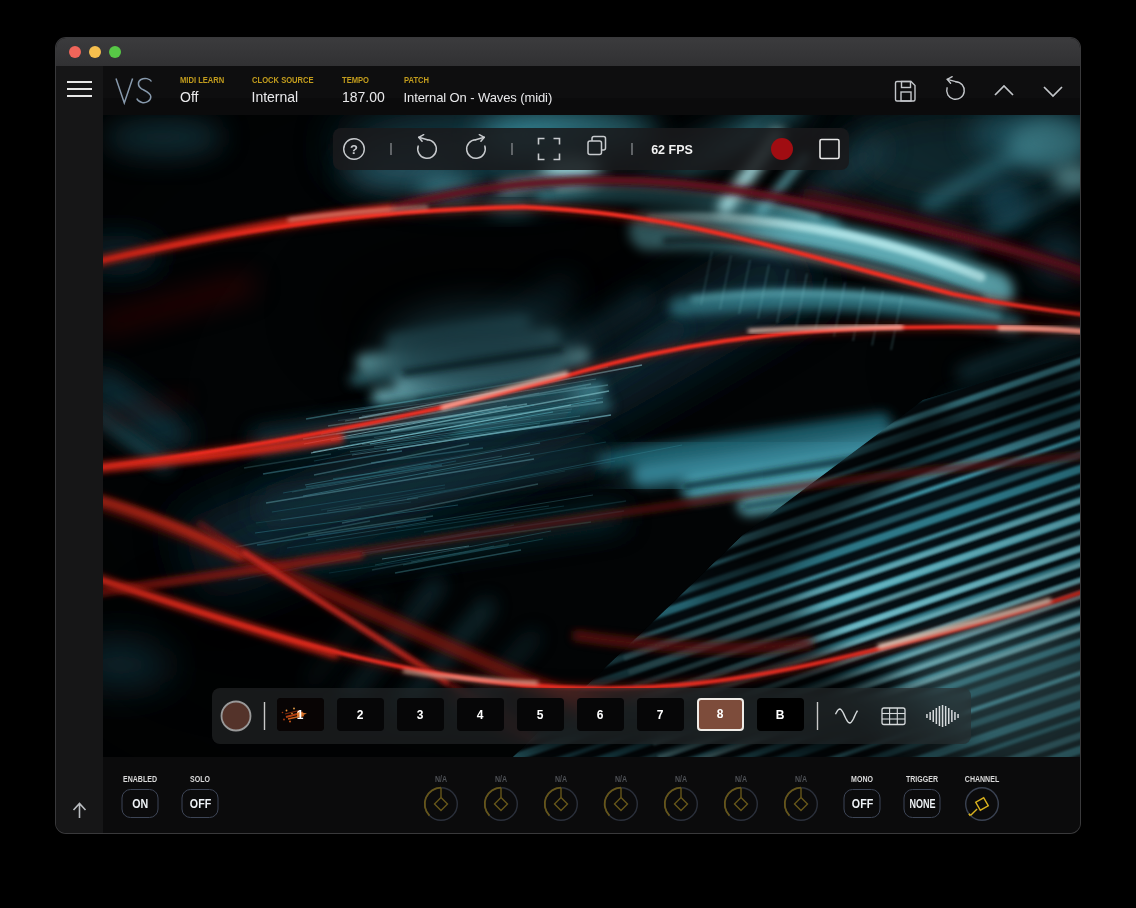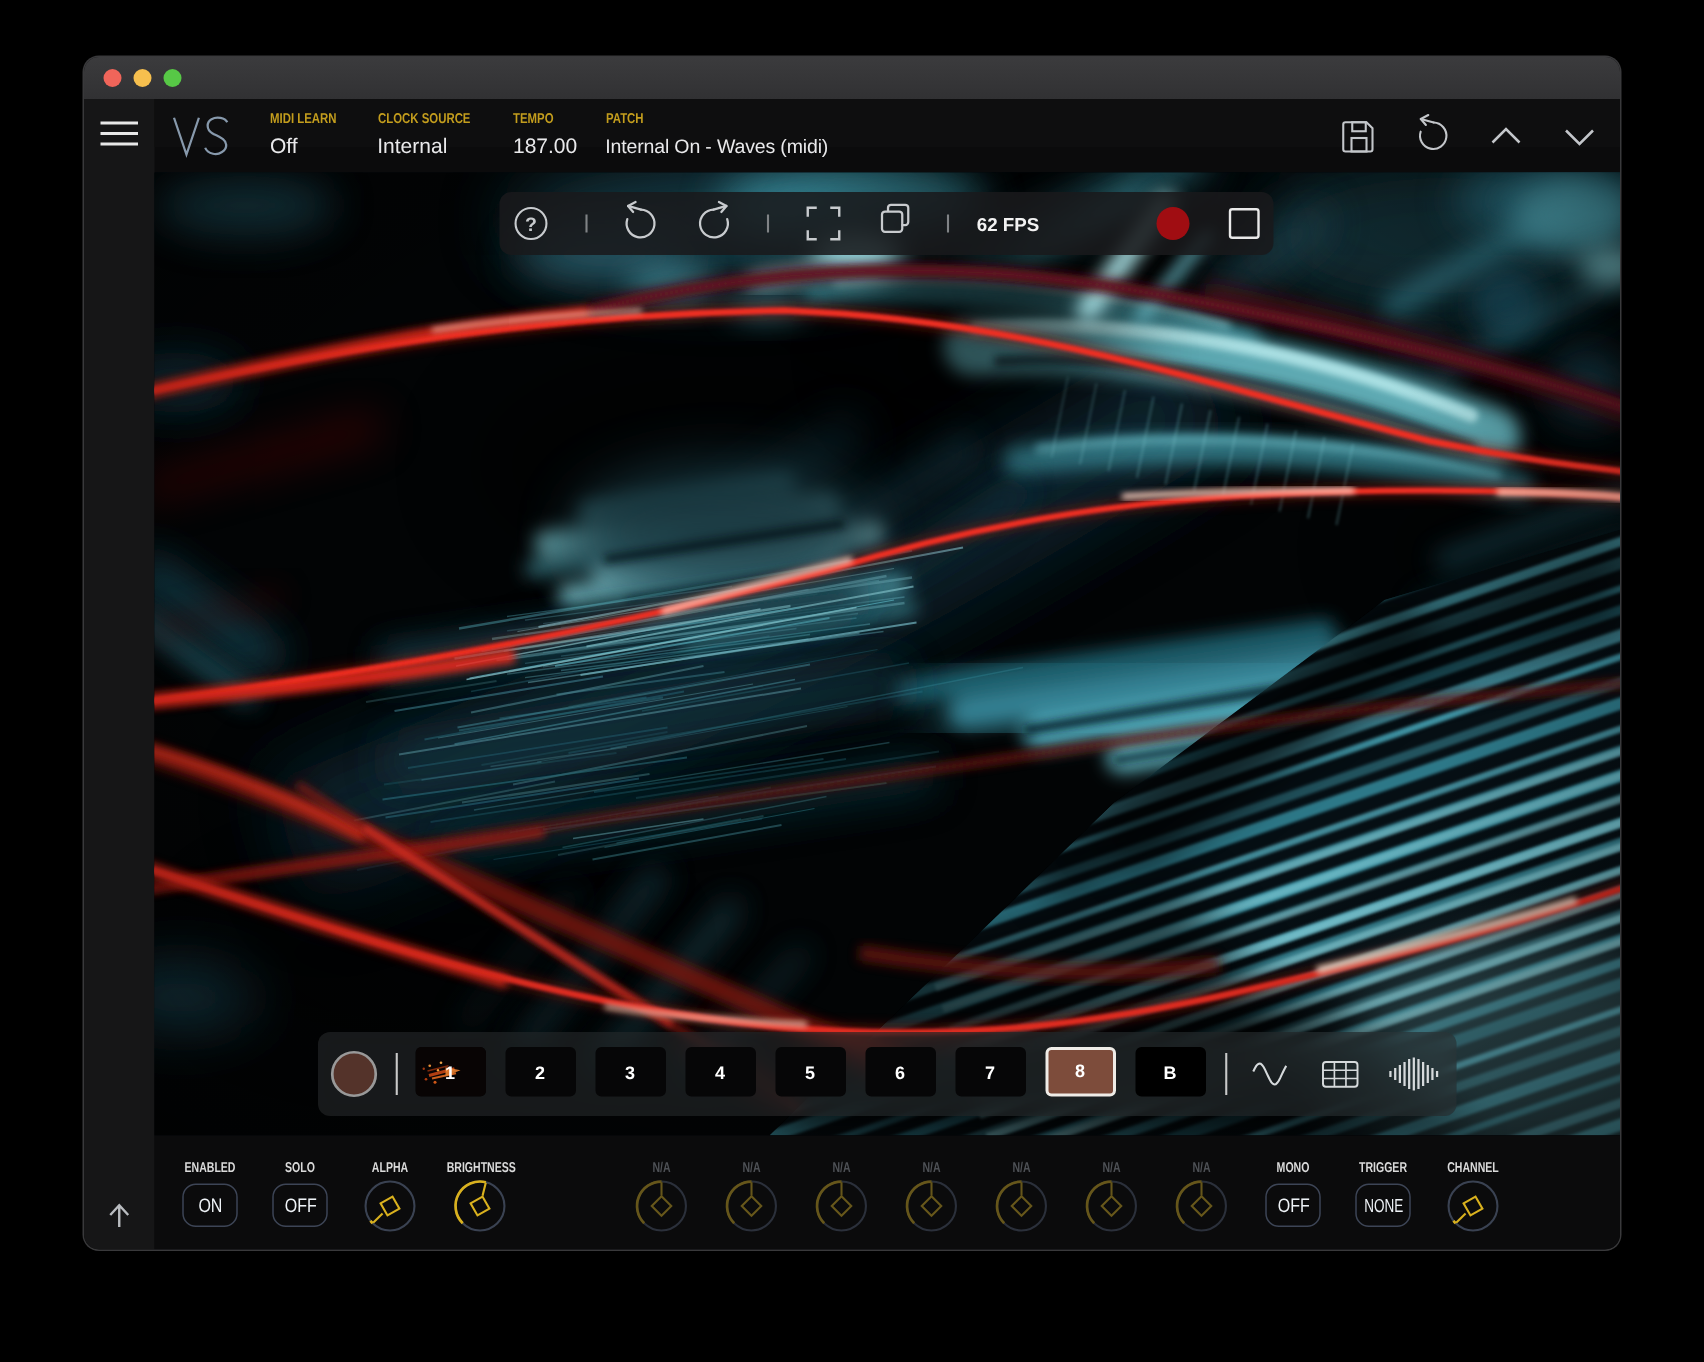--- a/index.html
+++ b/index.html
@@ -24,21 +24,21 @@
   border-radius:8px;background:rgba(42,46,48,.55);backdrop-filter:blur(9px)}
 .lbtn{position:absolute;top:10px;width:47px;height:33px;border-radius:4px;
   background:#060607;color:#fff;font-size:12px;font-weight:bold;
   display:flex;align-items:center;justify-content:center;overflow:hidden}
 .citem{position:absolute;top:0;width:60px;height:76px;text-align:center}
 .clabel{position:absolute;top:15.5px;width:100%;font-size:9.5px;font-weight:bold;
   color:#dadada;white-space:nowrap;transform:scaleX(.74);transform-origin:center}
 .clabel.dim{color:#4e5156}
 .cbtn{position:absolute;left:50%;top:32px;transform:translateX(-50%);
   width:37px;height:29px;border:1px solid #3d4556;border-radius:9px;
-  color:#eef2f6;font-size:13px;font-weight:normal;line-height:27px;text-align:center}
+  color:#eef2f6;font-size:13px;font-weight:bold;line-height:27px;text-align:center}
 .cbtn span{display:inline-block;transform:scaleX(.82);transform-origin:center;white-space:nowrap}
 </style></head>
 <body>
 <div class="window">
   <div class="titlebar">
     <div class="tl" style="left:13px;background:#f0655a"></div>
     <div class="tl" style="left:33px;background:#f6bf4e"></div>
     <div class="tl" style="left:53px;background:#57c846"></div>
   </div>
   <div class="row">
@@ -455,38 +455,20 @@
       </div>
       <div class="controlbar">
 <div class="citem" style="left:7px">
             <div class="clabel">ENABLED</div>
             <div class="cbtn"><span>ON</span></div>
           </div>
 <div class="citem" style="left:67px">
             <div class="clabel">SOLO</div>
             <div class="cbtn"><span>OFF</span></div>
           </div>
-<div class="citem" style="left:127px">
-            <div class="clabel">ALPHA</div>
-            <svg width="40" height="40" style="position:absolute;left:50%;top:27px;margin-left:-20px">
-              <circle cx="20" cy="20" r="16.3" fill="none" stroke="#3a4252" stroke-width="1.4"></circle>
-              <path d="M8.47,31.53 A16.3,16.3 0 0 1 6.98,29.81" fill="none" stroke="#d9b11e" stroke-width="1.8"></path>
-              <line x1="15.05" y1="24.95" x2="8.76" y2="31.24" stroke="#d9b11e" stroke-width="1.4"></line>
-              <rect x="15.4" y="15.4" width="9.2" height="9.2" fill="none" stroke="#d9b11e" stroke-width="1.4" transform="rotate(-30 20 20)"></rect>
-            </svg>
-          </div>
-<div class="citem" style="left:187px">
-            <div class="clabel">BRIGHTNESS</div>
-            <svg width="40" height="40" style="position:absolute;left:50%;top:27px;margin-left:-20px">
-              <circle cx="20" cy="20" r="16.3" fill="none" stroke="#3a4252" stroke-width="1.4"></circle>
-              <path d="M8.47,31.53 A16.3,16.3 0 0 1 23.94,4.18" fill="none" stroke="#d9b11e" stroke-width="1.8"></path>
-              <line x1="21.69" y1="13.21" x2="23.85" y2="4.57" stroke="#d9b11e" stroke-width="1.4"></line>
-              <rect x="15.4" y="15.4" width="9.2" height="9.2" fill="none" stroke="#d9b11e" stroke-width="1.4" transform="rotate(-30 20 20)"></rect>
-            </svg>
-          </div>
 <div class="citem" style="left:308px">
             <div class="clabel dim">N/A</div>
             <svg width="40" height="40" style="position:absolute;left:50%;top:27px;margin-left:-20px">
               <circle cx="20" cy="20" r="16.3" fill="none" stroke="#2b303b" stroke-width="1.4"></circle>
               <path d="M8.47,31.53 A16.3,16.3 0 0 1 20.00,3.70" fill="none" stroke="#66561a" stroke-width="1.8"></path>
               <line x1="20.00" y1="13.00" x2="20.00" y2="4.10" stroke="#66561a" stroke-width="1.4"></line>
               <rect x="15.4" y="15.4" width="9.2" height="9.2" fill="none" stroke="#66561a" stroke-width="1.4" transform="rotate(45 20 20)"></rect>
             </svg>
           </div>
 <div class="citem" style="left:368px">

